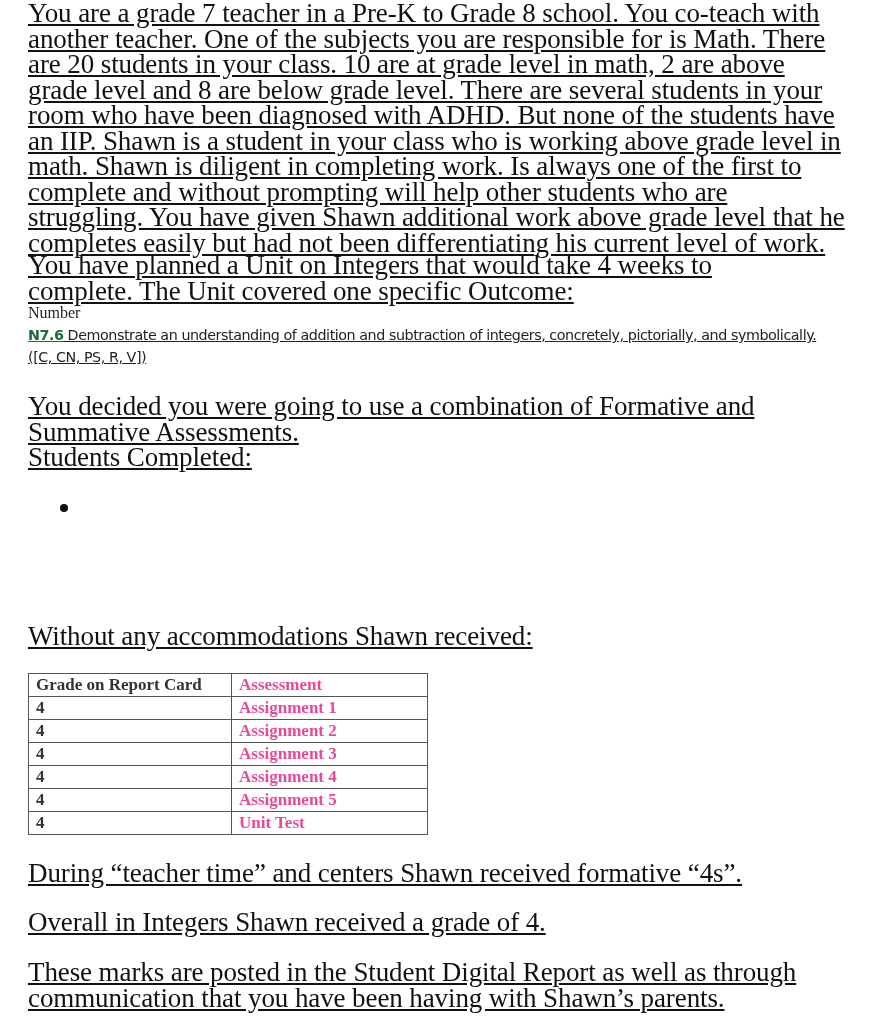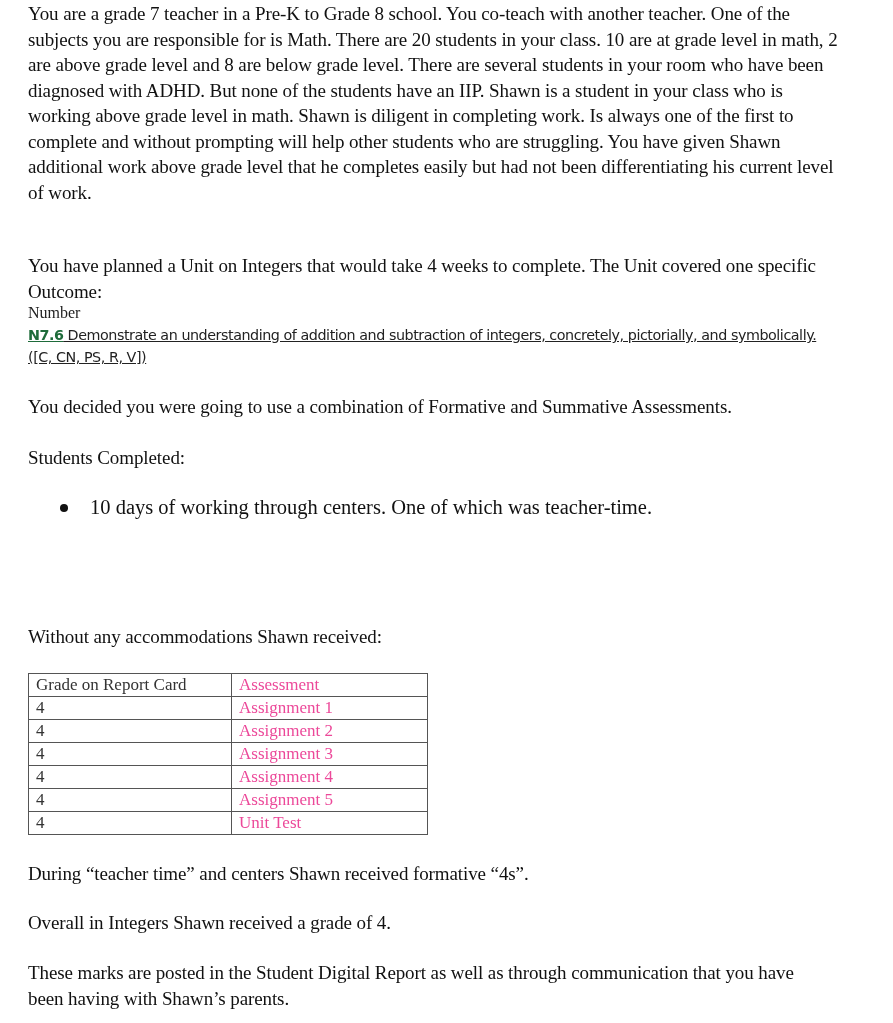--- a/index.html
+++ b/index.html
@@ -15,24 +15,25 @@
       color: #111111;
       font-family: "Liberation Serif", serif;
     }
     .page {
       position: absolute;
       left: 28px;
       top: 0;
       width: 850px;
     }
     .para {
-      font-size: 19px;
+      font-size: 27px;
       line-height: 25.5px;
       margin: 0;
       letter-spacing: -0.1px;
+      text-decoration: underline;
     }
     .p1 { position: absolute; top: 1px; left: 0; width: 820px; }
     .p2 { position: absolute; top: 253px; left: 0; width: 790px; }
     .number-label {
       position: absolute;
       top: 303px;
       left: 0;
       font-family: "Liberation Serif", serif;
       font-size: 16px;
       line-height: 20px;
@@ -89,21 +90,21 @@
       left: 0;
       border-collapse: collapse;
       font-family: "Liberation Serif", serif;
       font-size: 17px;
       line-height: 20px;
     }
     .grades-table td, .grades-table th {
       border: 1px solid #555;
       padding: 1px 8px 1px 7px;
       text-align: left;
-      font-weight: normal;
+      font-weight: bold;
       height: 20px;
       vertical-align: middle;
     }
     .grades-table .col-grade { width: 187px; color: #333; }
     .grades-table .col-assess { width: 180px; color: #ec4899; }
     .p4 { position: absolute; top: 861px; left: 0; }
     .p5 { position: absolute; top: 910px; left: 0; }
     .p6 { position: absolute; top: 960px; left: 0; width: 800px; }
   </style>
 </head>
@@ -121,21 +122,20 @@
     <span class="outcome-code">N7.6</span><span> Demonstrate an understanding of addition and subtraction of integers, concretely, pictorially, and symbolically. ([C, CN, PS, R, V])</span>
   </div>
 
   <p class="para p3">You decided you were going to use a combination of Formative and Summative Assessments.</p>
 
   <p class="para students-completed">Students Completed:</p>
 
   <ul class="bullets">
     <li>
       <span class="bullet-dot"></span>
-      <span>10 days of working through centers. One of which was teacher-time.</span>
     </li>
   </ul>
 
   <p class="para without">Without any accommodations Shawn received:</p>
 
   <table class="grades-table">
     <thead>
       <tr>
         <th class="col-grade">Grade on Report Card</th>
         <th class="col-assess">Assessment</th>

